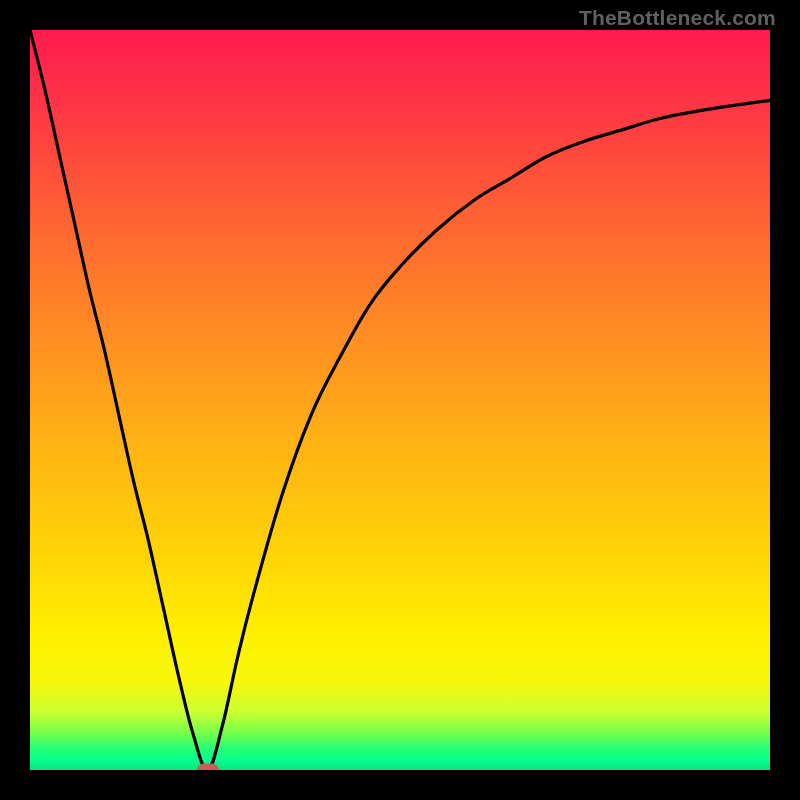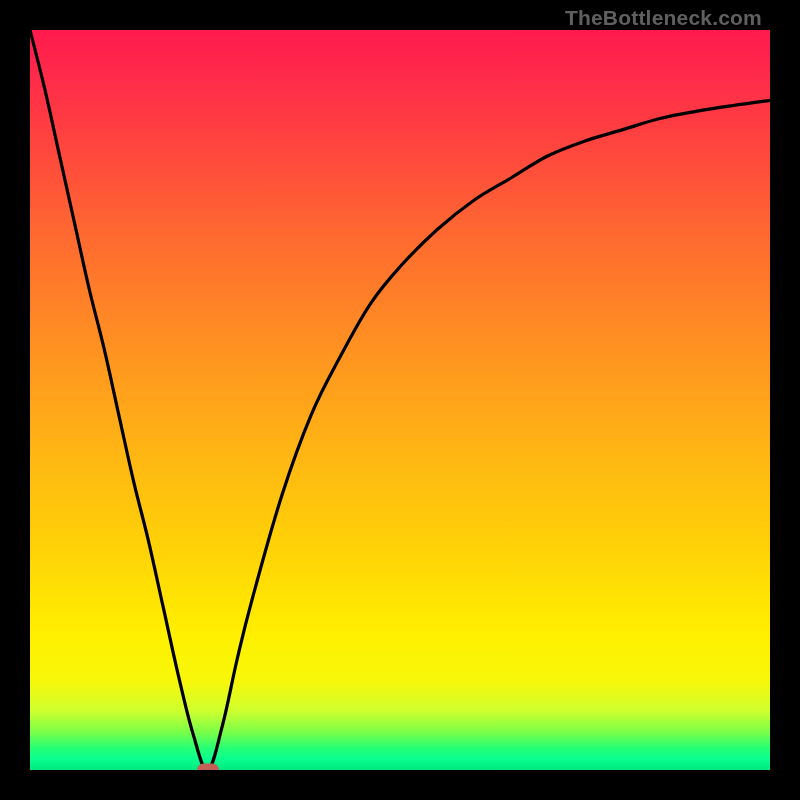--- a/index.html
+++ b/index.html
@@ -47,21 +47,21 @@
       #cfff2e 92%,
       #76ff4a 95%,
       #27ff73 97%,
       #0aff8f 98.5%,
       #00e87f 100%
     );
   }
   .site {
     position: absolute;
     top: 6px;
-    right: 38px;
+    right: 24px;
     color: #606060;
     font-size: 21px;
     font-weight: 600;
     letter-spacing: 0.2px;
   }
   svg.curve {
     position: absolute;
     top: 0;
     left: 0;
     width: 100%;

